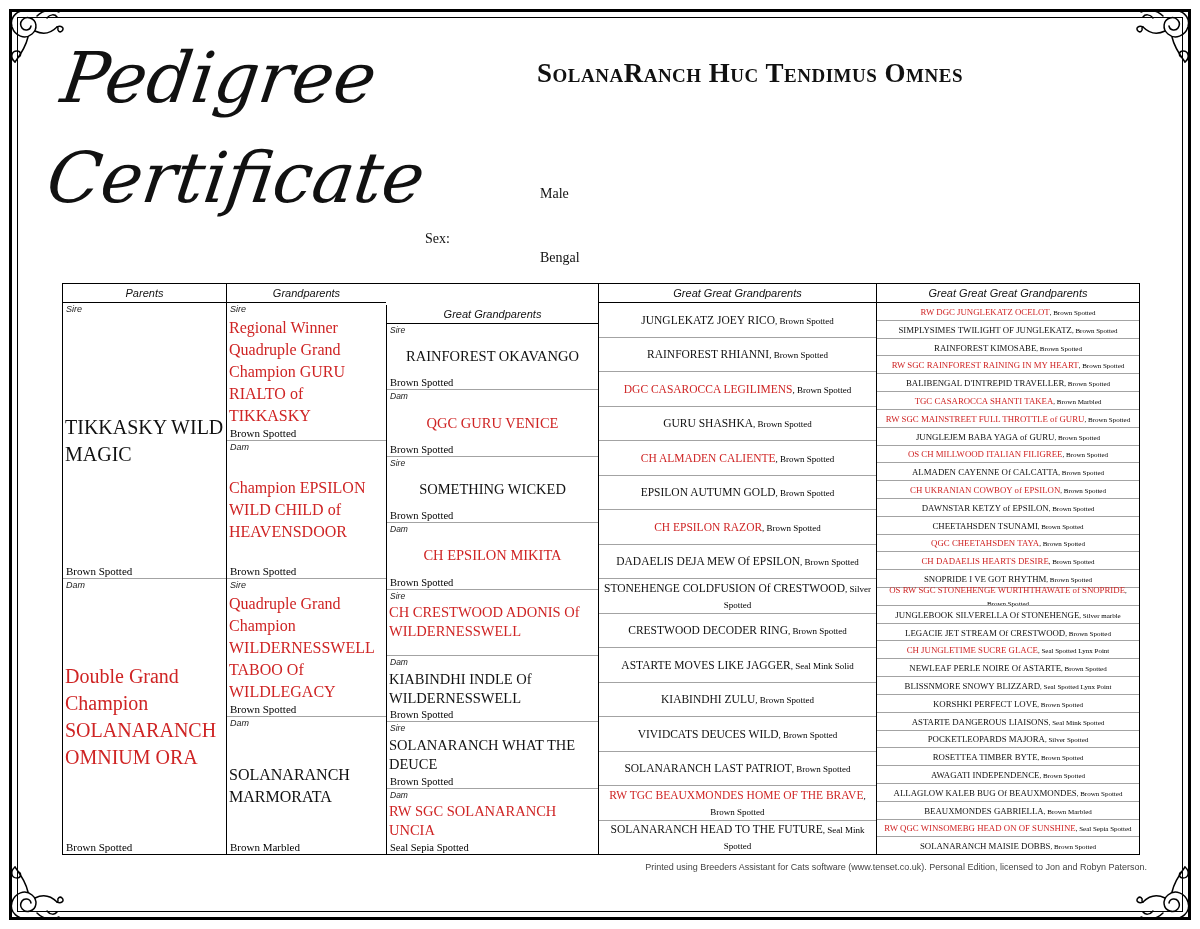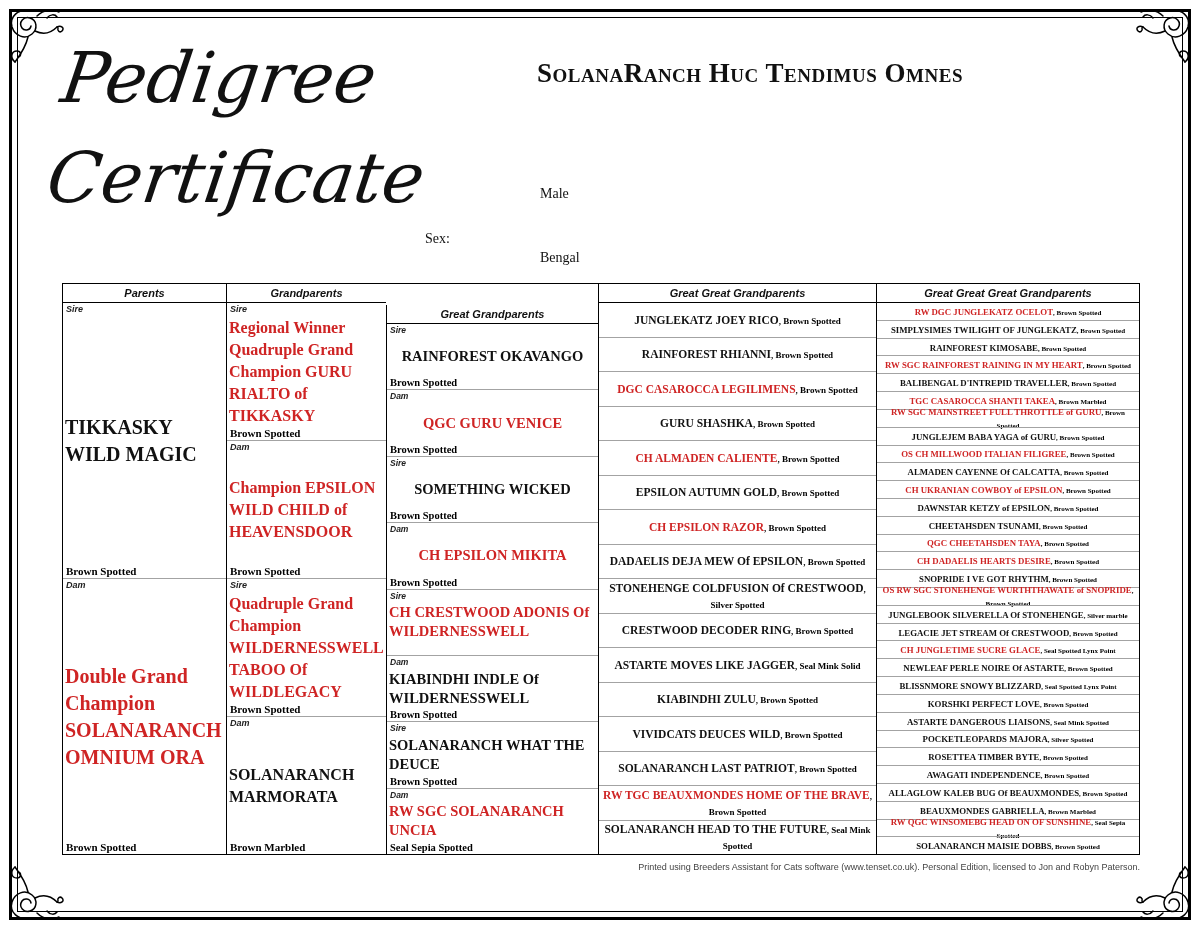--- a/index.html
+++ b/index.html
@@ -25,21 +25,21 @@
   .cat-title{position:absolute;left:430px;top:58px;width:640px;text-align:center;
              font-weight:bold;font-size:27px;font-variant:small-caps;letter-spacing:.5px;}
 
   
   .info-block{position:absolute;left:425px;top:184px;font-size:14px;line-height:19px;}
   .info-row{display:flex;}
   .info-label{width:115px;margin-top:45px;}
 
   
   .pedigree-table{position:absolute;left:62px;top:283px;width:1078px;height:572px;
-                  display:flex;border:1px solid #000;box-sizing:border-box;background:#fff;font-weight:bold;}
+                  display:flex;border:1px solid #000;box-sizing:border-box;background:#fff;}
   .gen-col{display:flex;flex-direction:column;box-sizing:border-box;min-width:0;}
   .gen-col + .gen-col{border-left:1px solid #000;}
   .col-0{width:163px;}.col-1{width:160px;}.col-2{width:212px;margin-top:21px;}.col-3{width:278px;}.col-4{flex:1;}
   .col-header{height:18px;flex:0 0 18px;border-bottom:1px solid #000;
               font-family:"Liberation Sans",sans-serif;font-style:italic;font-size:11px;
               display:flex;align-items:center;justify-content:center;}
   .col-body{flex:1;display:flex;flex-direction:column;min-height:0;}
   .cell{position:relative;flex:1;box-sizing:border-box;min-height:0;}
   .cell + .cell{border-top:1px solid #a3a3a3;}
   .cell .role{position:absolute;top:1px;left:3px;font-family:"Liberation Sans",sans-serif;
@@ -55,21 +55,21 @@
   .col-2 .variety-bottom{font-size:10.5px;}
   .col-3 .inline-text{line-height:13px;}
   .col-3 .inline-text .name{font-size:11.5px;}
   .col-3 .inline-text .variety{font-size:9px;color:#000;}
   .col-4 .inline-text{line-height:10px;}
   .col-4 .inline-text .name{font-size:8.8px;}
   .col-4 .inline-text .variety{font-size:7px;color:#000;}
   .cell.red .name{color:var(--red,#cf2424);}
 
   
-  .footer{position:absolute;right:60px;top:862px;font-family:"Liberation Sans",sans-serif;
+  .footer{position:absolute;right:53px;top:862px;font-family:"Liberation Sans",sans-serif;
           font-size:9px;color:#444;}
 </style>
 </head>
 <body>
 
 <div class="page">
 
   <div class="frame-outer"></div>
   <div class="frame-inner"></div>
 

